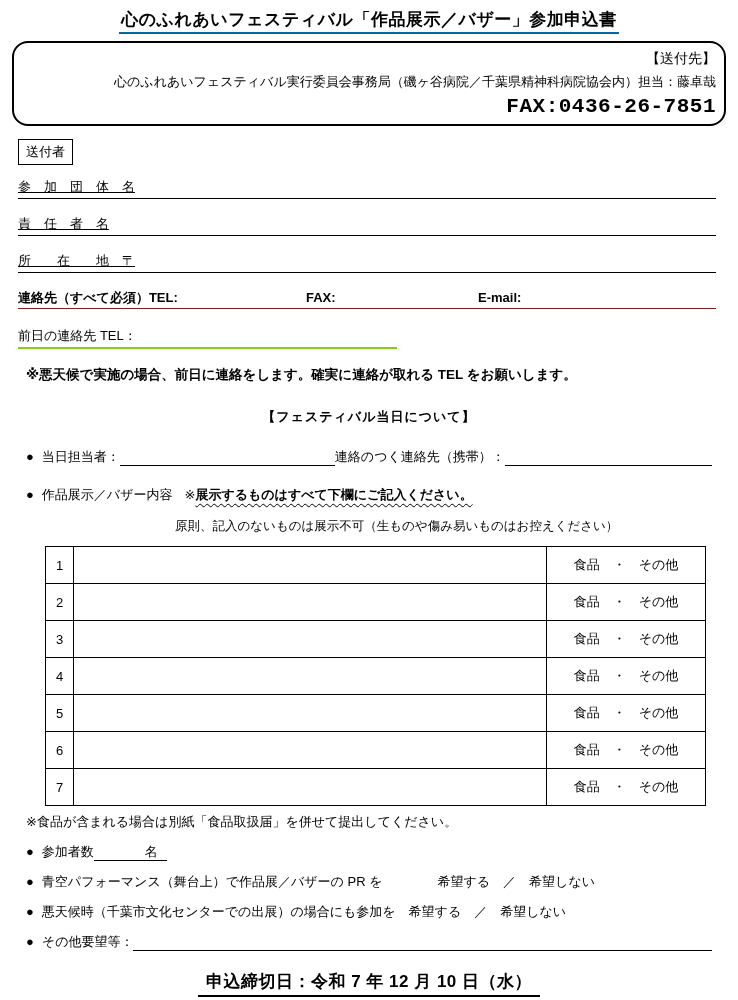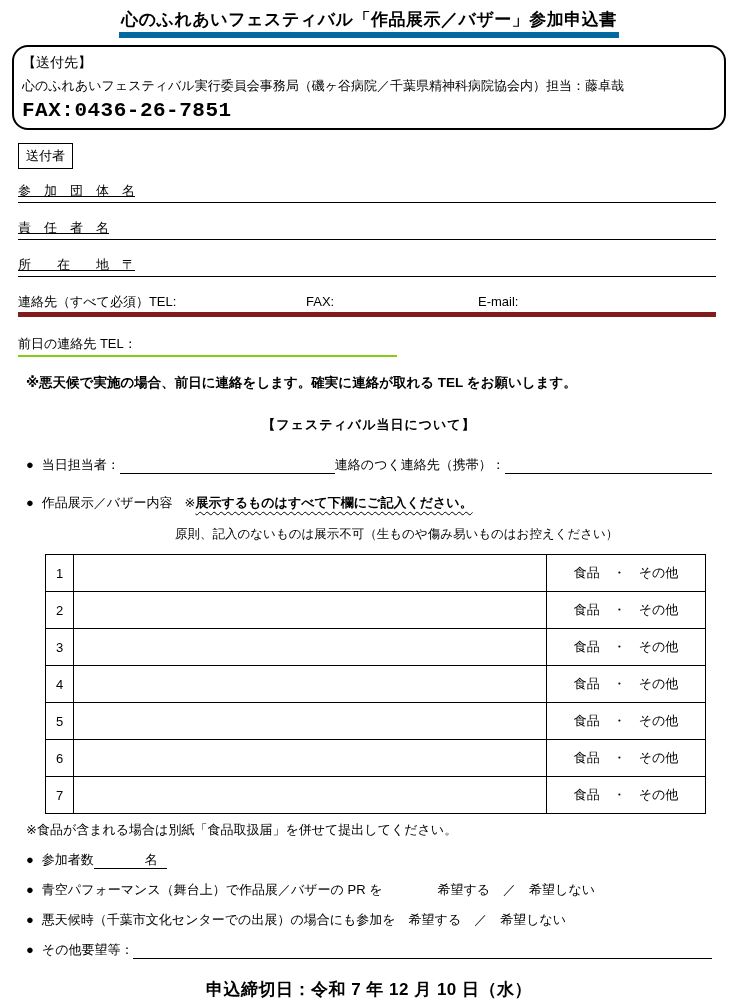--- a/index.html
+++ b/index.html
@@ -5,44 +5,44 @@
   html,body{margin:0;padding:0;background:#fff;}
   .page{
     position:relative;width:738px;height:1000px;background:#ffffff;
     font-family:"Liberation Sans","DejaVu Sans",sans-serif;
     color:#000;font-size:13px;overflow:hidden;
   }
   
   .title-wrap{padding-top:8px;text-align:center;}
   .doc-title{
     display:inline-block;font-size:17px;font-weight:bold;
-    border-bottom:6px solid #0369a1;padding:0 2px 1px;letter-spacing:.5px;font-family:Liberation Serif, serif;
+    border-bottom:2px solid #0369a1;padding:0 2px 1px;letter-spacing:.5px;font-family:Liberation Serif, serif;
   }
   
   .send-box{
     margin:7px 12px 0;border:2px solid #000;border-radius:16px;
-    text-align:left;padding:7px 8px 6px;
+    text-align:right;padding:7px 8px 6px;
   }
   .send-box .heading{font-size:14px;}
   .send-box .office{font-size:13px;margin-top:5px;}
   .send-box .fax{font-size:21px;font-weight:bold;margin-top:4px;letter-spacing:.5px;font-family:Liberation Mono, monospace;}
   
   .sender-box{
     display:inline-block;margin:13px 0 0 18px;border:1px solid #000;
     padding:3px 7px;font-size:13px;
   }
   
   .field-row{
     margin:16px 22px 0 18px;border-bottom:1px solid #000;
     padding-bottom:2px;line-height:18px;white-space:nowrap;text-decoration:underline;
   }
   .field-row.first{margin-top:13px;}
   .contact-row{
     position:relative;margin:16px 22px 18px 18px;height:19px;
-    border-bottom:5px solid #7f1d1d;line-height:18px;
+    border-bottom:1px solid #7f1d1d;line-height:18px;font-weight:bold;
   }
   .contact-row .c-label{position:absolute;left:0;}
   .contact-row .c-fax{position:absolute;left:288px;}
   .contact-row .c-email{position:absolute;left:460px;}
   .prevday-row{
     margin:16px 0 0 18px;width:379px;border-bottom:2px solid #84cc16;
     padding-bottom:2px;line-height:18px;
   }
   .weather-note{margin:17px 26px 0;font-weight:bold;font-size:13.5px;}
   

